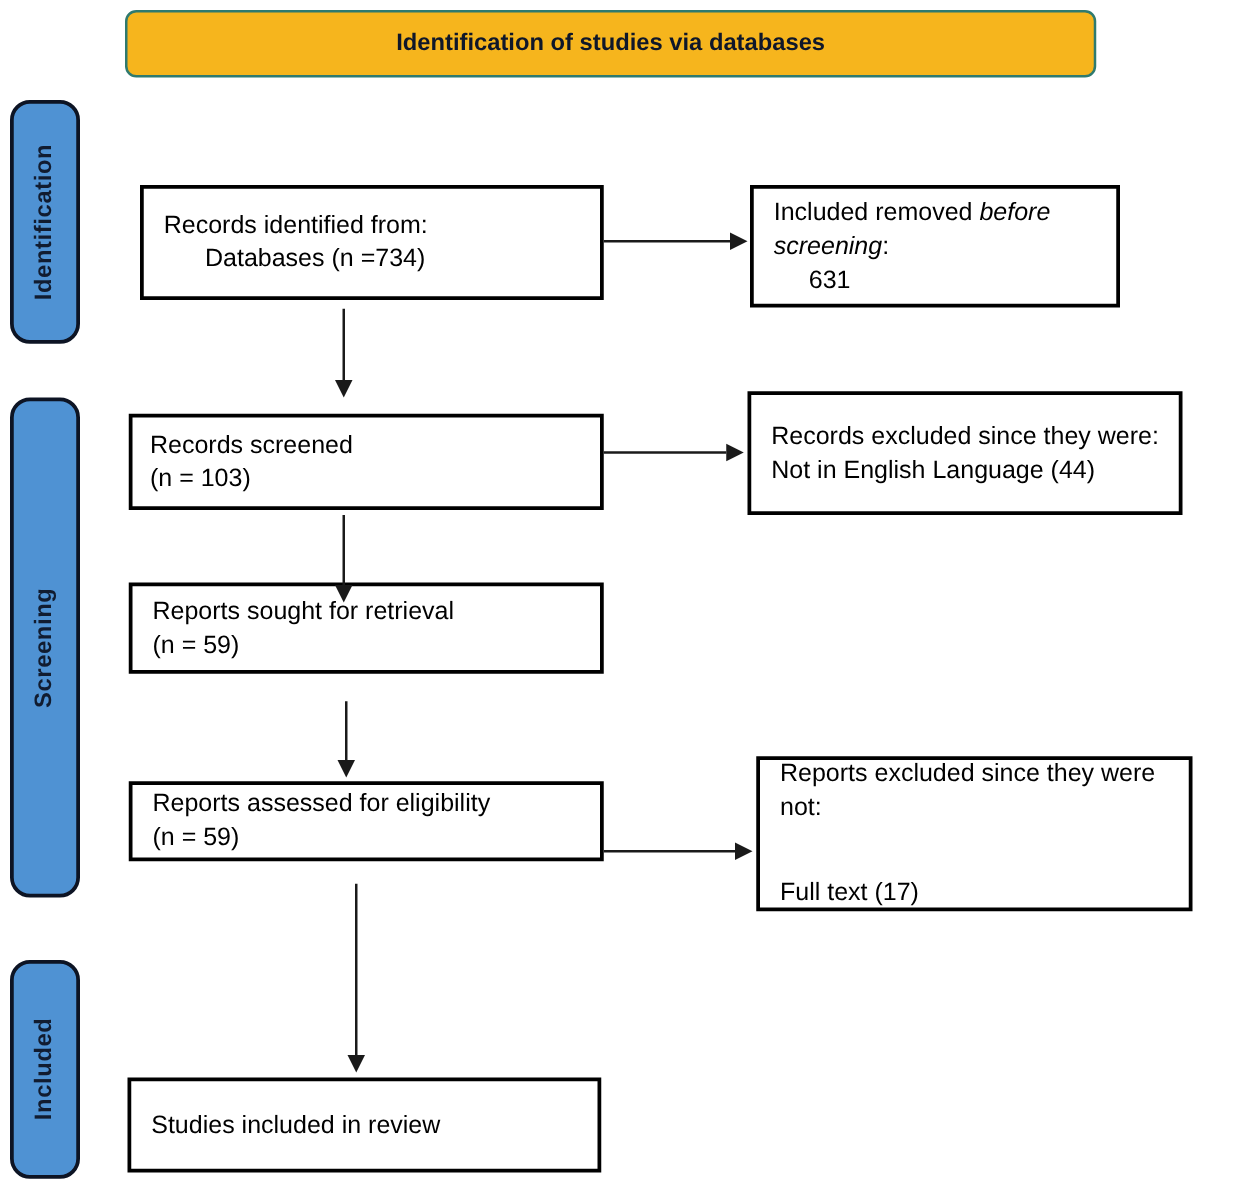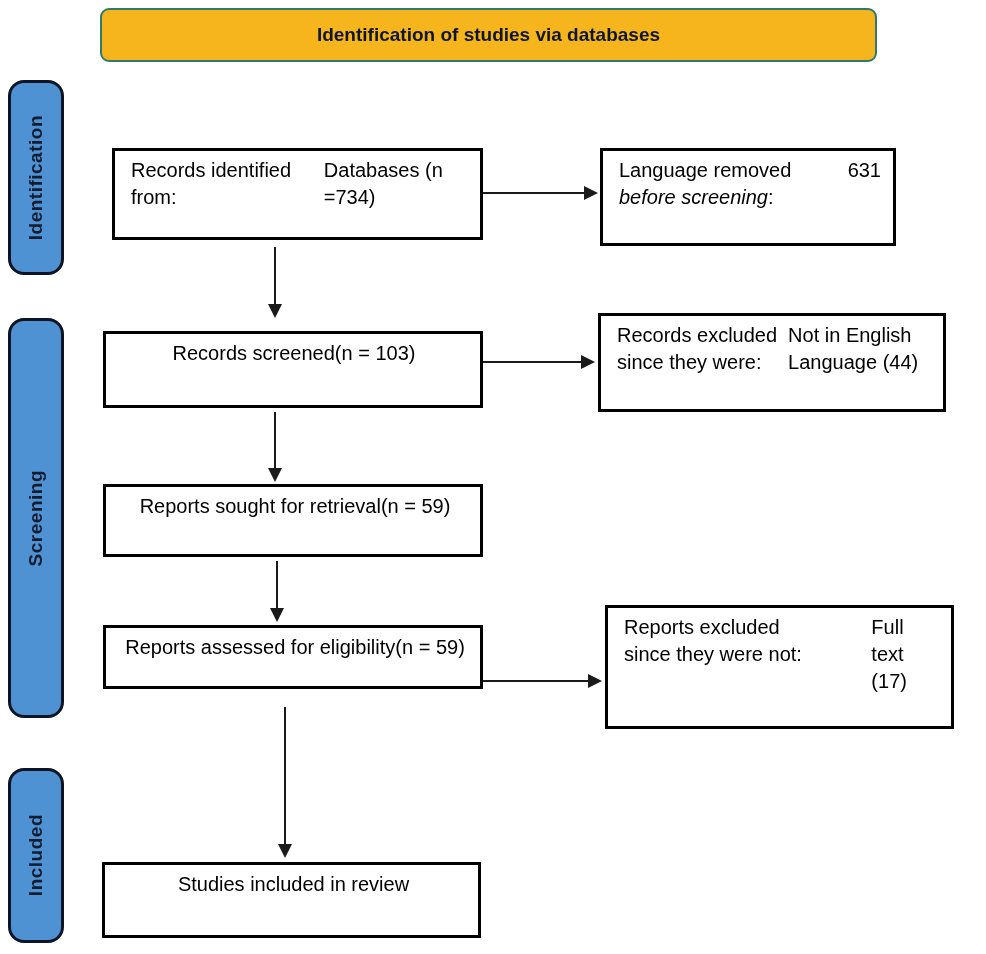--- a/index.html
+++ b/index.html
@@ -43,34 +43,34 @@
     white-space: nowrap;
   }
   .sb-identification { top: 80px;  height: 195px; }
   .sb-screening      { top: 318px; height: 400px; }
   .sb-included       { top: 768px; height: 175px; }
   .fbox {
     position: absolute;
     background: #ffffff;
     border: 3px solid var(--box-border, #000000);
     box-sizing: border-box;
-    display: flex; flex-direction: row; justify-content: center;
+    display: flex; flex-direction: column; justify-content: center;
     padding: 6px 12px 6px 16px;
     font-size: 20px;
     line-height: 27px;
   }
   .box-identified { left: 112px; top: 148px; width: 371px; height: 92px; }
   .box-removed    { left: 600px; top: 148px; width: 296px; height: 98px; }
   .box-screened   { left: 103px; top: 331px; width: 380px; height: 77px; padding-left: 14px; }
   .box-excl-rec   { left: 598px; top: 313px; width: 348px; height: 99px; }
-  .box-sought     { left: 103px; top: 484px; width: 380px; height: 73px; }
+  .box-sought     { left: 103px; top: 466px; width: 380px; height: 73px; }
   .box-assessed   { left: 103px; top: 625px; width: 380px; height: 64px; }
   .box-excl-rep   { left: 605px; top: 605px; width: 349px; height: 124px; gap: 41px; }
   .box-included   { left: 102px; top: 862px; width: 379px; height: 76px; gap: 28px; }
-  .indent    { margin-left: 20px; }
+  .indent    { margin-left: 33px; }
   .indent-sm { margin-left: 28px; }
   .it { font-style: italic; }
   .arrow-layer {
     position: absolute; left: 0; top: 0;
     width: 986px; height: 954px;
     pointer-events: none;
   }
   .arrow-layer line { stroke: var(--arrow-color, #1a1a1a); stroke-width: 2; }
   .arrow-layer .head { fill: var(--arrow-color, #1a1a1a); }
 </style>
@@ -92,21 +92,21 @@
   <div class="stagebar sb-included">
     <span class="vtext">Included</span>
   </div>
 
   <div class="fbox box-identified">
     <div>Records identified from:</div>
     <div class="indent">Databases (n =734)</div>
   </div>
 
   <div class="fbox box-removed">
-    <div><span>Language removed </span><span class="it">before screening</span><span>:</span></div>
+    <div><span>Included removed </span><span class="it">before screening</span><span>:</span></div>
     <div class="indent-sm">631</div>
   </div>
 
   <div class="fbox box-screened">
     <div>Records screened</div>
     <div>(n = 103)</div>
   </div>
 
   <div class="fbox box-excl-rec">
     <div>Records excluded since they were:</div>

